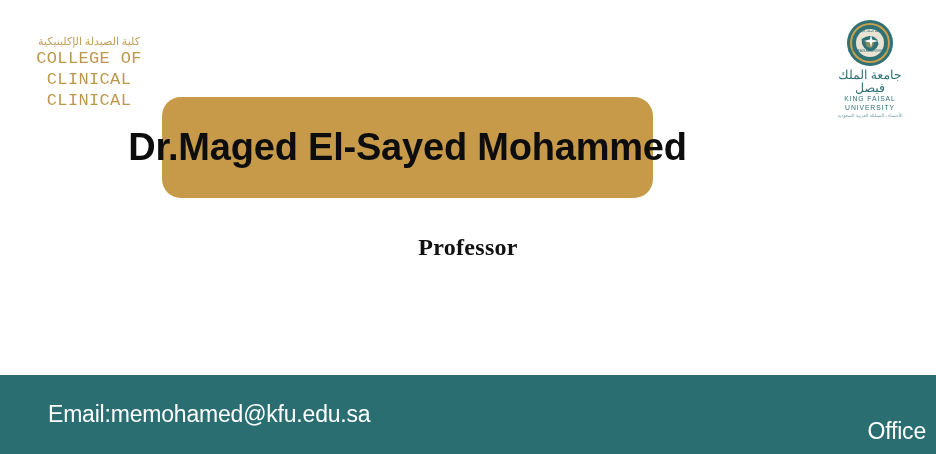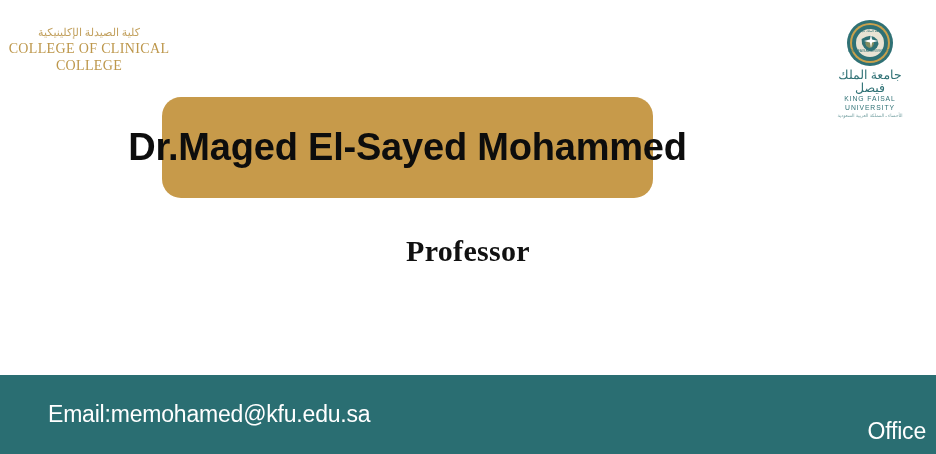--- a/index.html
+++ b/index.html
@@ -20,38 +20,39 @@
     left: 0; top: 0;
     width: 936px;
     height: 454px;
     background: #ffffff;
   }
 
   
   #college-header {
     position: absolute;
     left: 6px;
-    top: 26px;
+    top: 35px;
     width: 166px;
     text-align: center;
     color: #c09a52;
     font-family: "Liberation Serif", serif;
     line-height: 1.22;
   }
   #college-header .ar {
     font-size: 11px;
     direction: rtl;
     letter-spacing: 0.2px;
     color: #c2a05d;
     margin-bottom: 1px;
   }
   #college-header .en {
-    font-size: 14px;
+    font-size: 17px;
     letter-spacing: 0.35px;
     color: #bd974b;
+    font-family: Liberation Mono, monospace;
   }
 
   
   #university-logo {
     position: absolute;
     right: 18px;
     top: 20px;
     width: 96px;
     text-align: center;
   }
@@ -167,21 +168,21 @@
   #title-line {
     position: absolute;
     left: 0;
     top: 234px;
     width: 936px;
     text-align: center;
   }
   #title-line .title-text {
     font-family: "Liberation Serif", serif;
     font-weight: bold;
-    font-size: 30px;
+    font-size: 24px;
     color: #111111;
     letter-spacing: 0.3px;
   }
 
   
   #footer-bar {
     position: absolute;
     left: 0;
     bottom: 0;
     width: 936px;
@@ -224,21 +225,21 @@
   }
 </style>
 </head>
 <body>
 
 <div id="slide">
 
   <div id="college-header">
     <div class="ar">كلية الصيدلة الإكلينيكية</div>
     <div class="en">COLLEGE OF CLINICAL</div>
-    <div class="en">COLLEGE</div>
+    <div class="en">CLINICAL</div>
   </div>
 
   <div id="university-logo">
     <div id="seal">
       <div class="ring-outer"></div>
       <div class="ring-gold"></div>
       <div class="ring-inner"></div>
       <div class="disc">
         <svg class="map" viewBox="0 0 100 86">
           <path d="M8 20 L30 8 L52 4 L70 10 L86 24 L92 44 L84 62 L70 76 L52 82 L34 76 L20 62 L10 44 Z" fill="#2f7175"></path>

